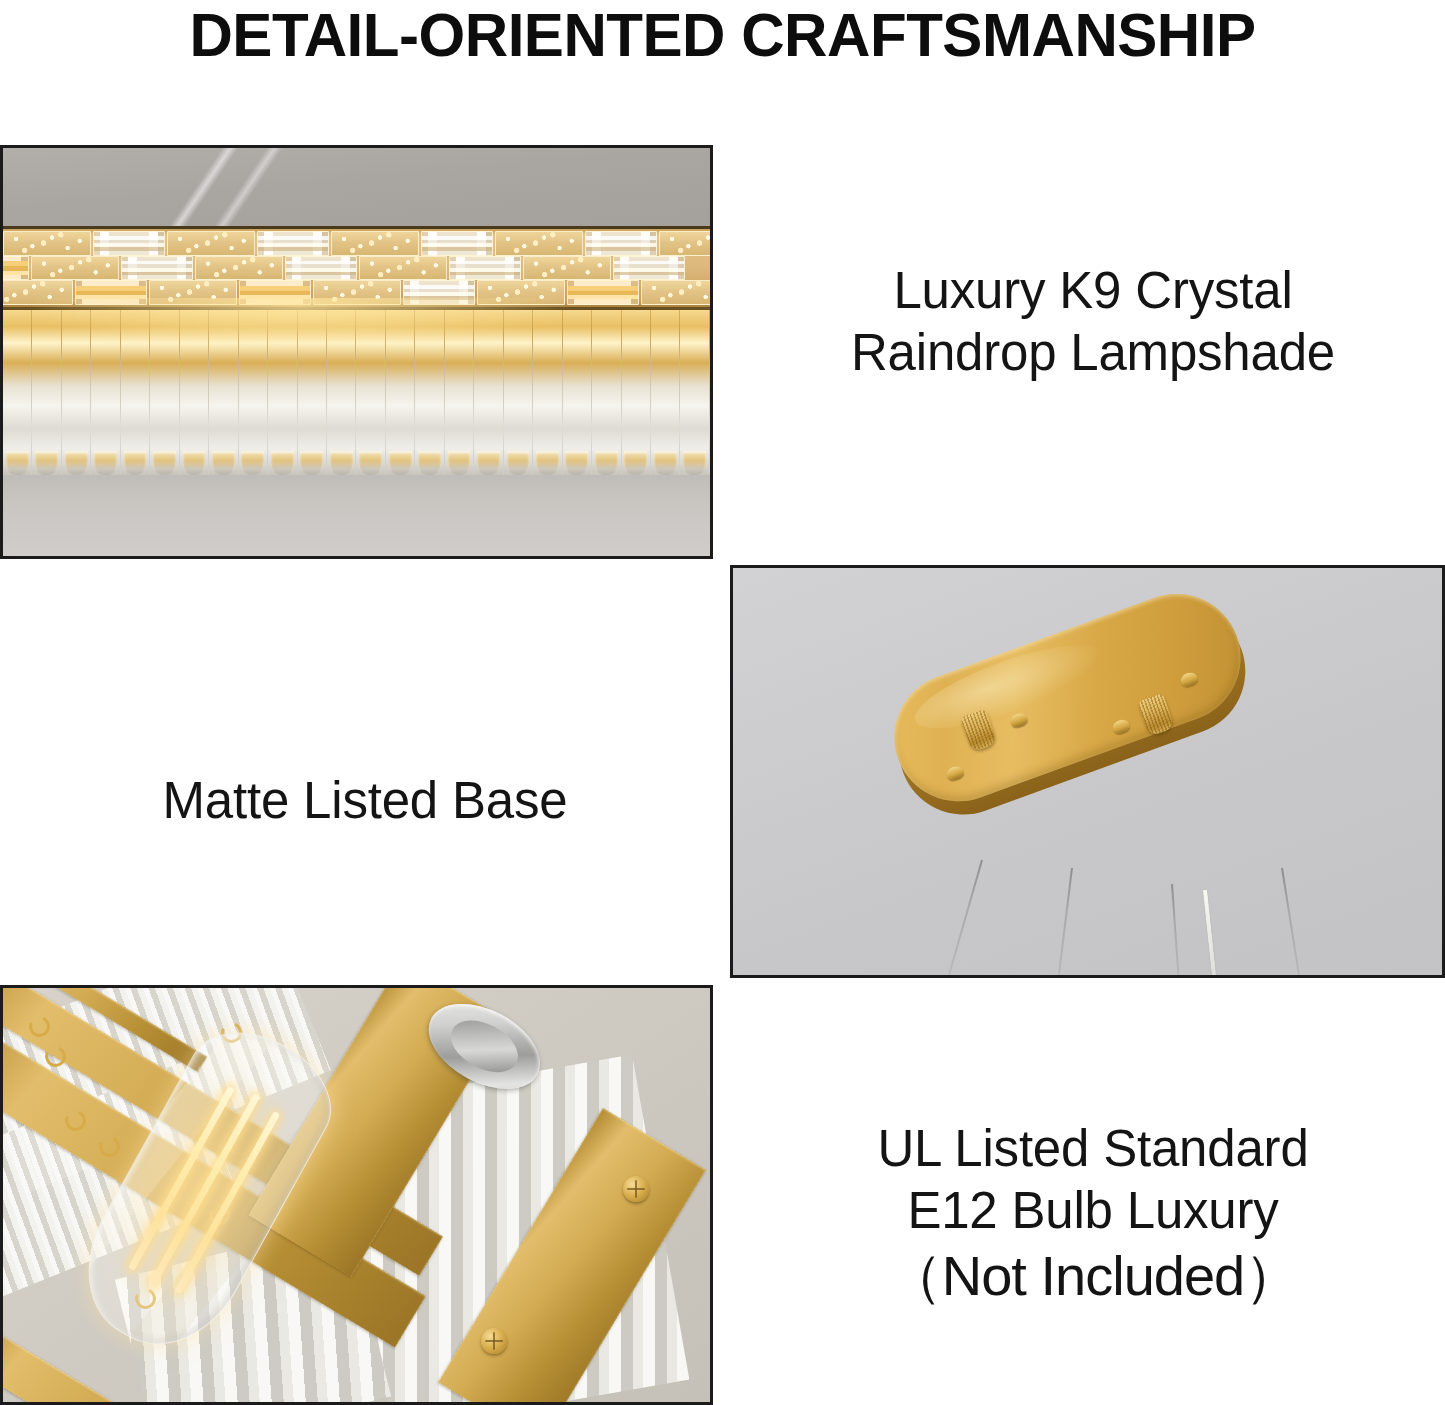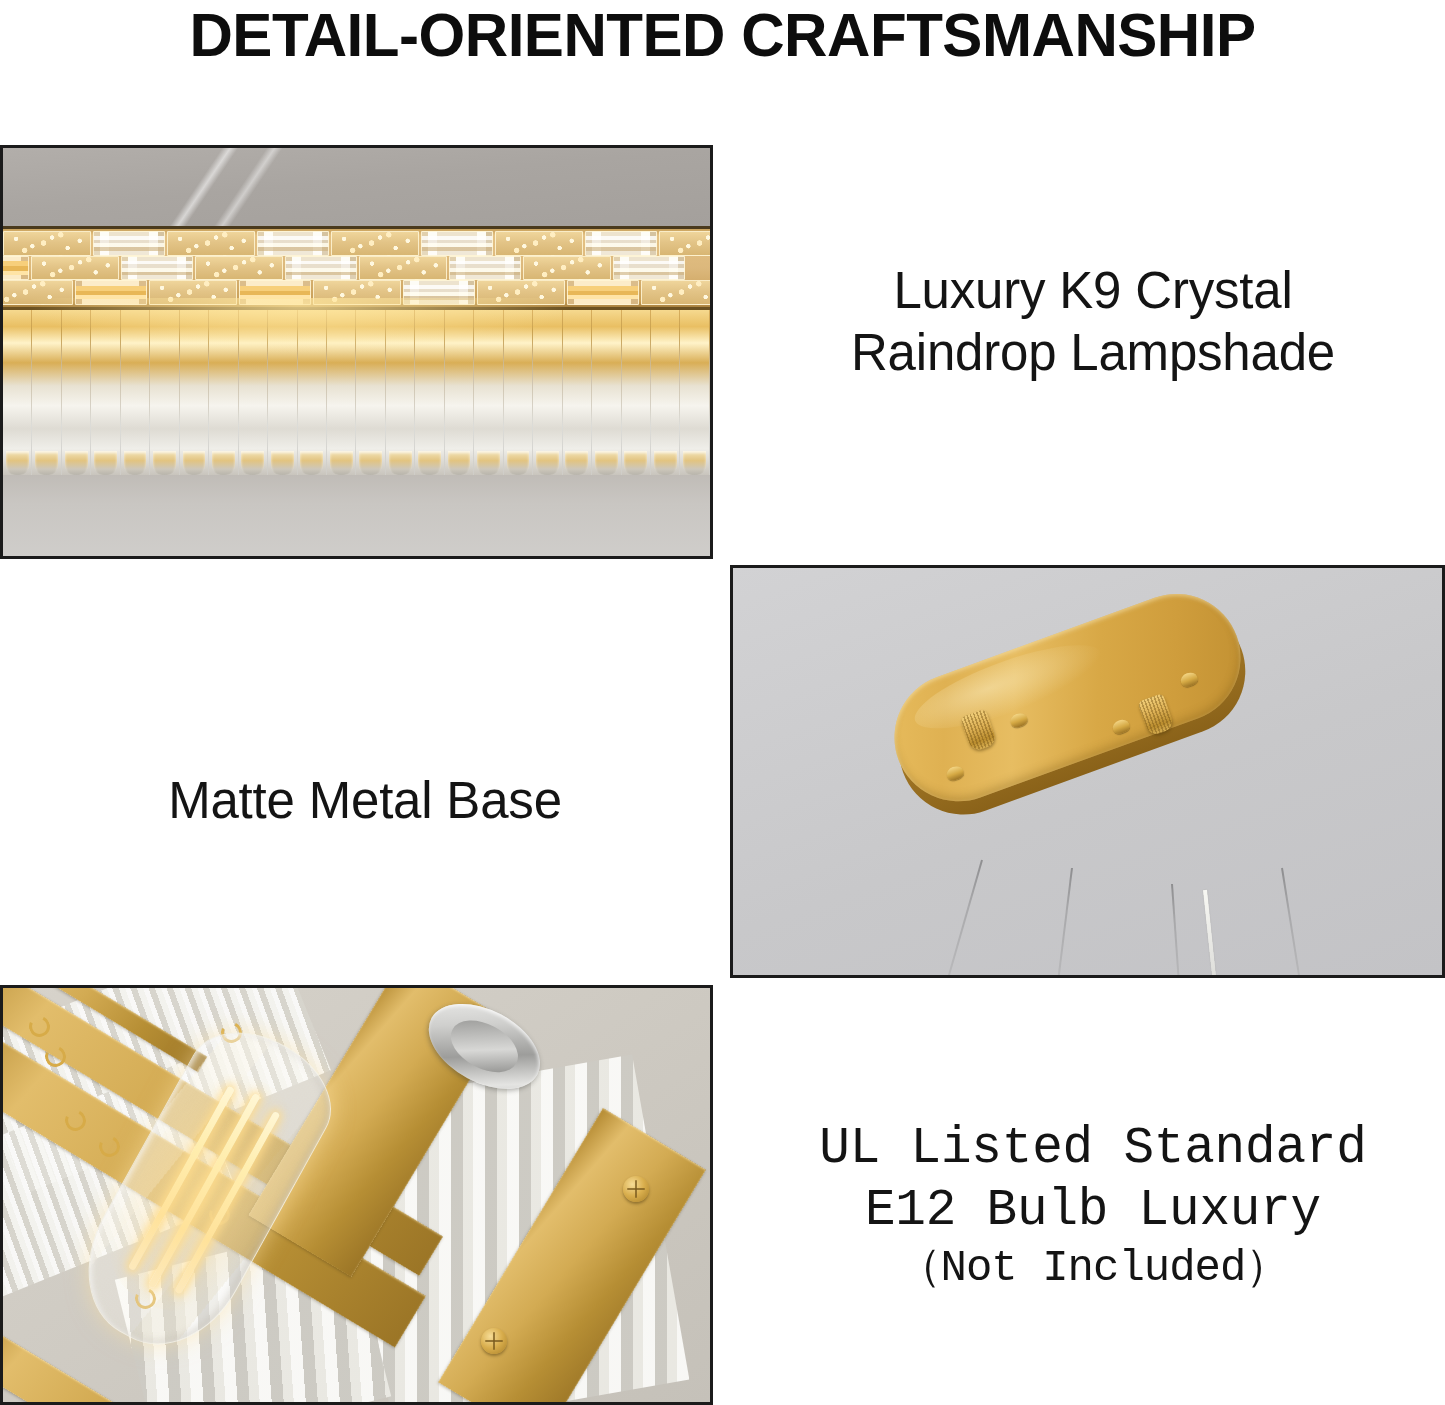--- a/index.html
+++ b/index.html
@@ -360,23 +360,23 @@
     position: absolute;
     text-align: center;
     font-size: 51px;
     line-height: 1.22;
     font-weight: normal;
     color: #141414;
     letter-spacing: -0.2px;
   }
   #cap-crystal { left: 748px; top: 260px; width: 690px; }
   #cap-base    { left: 20px;  top: 708px; width: 690px; }
-  #cap-socket  { left: 748px; top: 1118px; width: 690px; font-family: Liberation Mono, monospace; }
+  #cap-socket  { left: 748px; top: 1118px; width: 690px; }
   .caption .sub {
-    font-size: 44px;
+    font-size: 56px;
     display: block;
     letter-spacing: -1px;
   }
 </style>
 </head>
 <body>
 
 <div class="headline">DETAIL-ORIENTED CRAFTSMANSHIP</div>
 
 <div class="photo" id="panel-crystal">
@@ -468,21 +468,21 @@
 
   <span class="cable" style="left:248px; top:292px; height:120px; transform: rotate(16deg);"></span>
   <span class="cable" style="left:338px; top:300px; height:112px; transform: rotate(7deg);"></span>
   <span class="cable" style="left:438px; top:316px; height:98px;  transform: rotate(-4deg);"></span>
   <span class="cable clear" style="left:470px; top:322px; height:92px; transform: rotate(-6deg);"></span>
   <span class="cable" style="left:548px; top:300px; height:114px; transform: rotate(-9deg);"></span>
 </div>
 
 <div class="caption" id="cap-base">
   <br>
-  <span>Matte Metal Base</span>
+  <span>Matte Listed Base</span>
 </div>
 
 <div class="photo" id="panel-bulb">
   <div class="bulb-bg">
 
     <div class="crystalpanel" style="left:-20px; top:-10px; width:330px; height:160px; transform: rotate(-22deg);"></div>
     <div class="crystalpanel" style="left:-60px; top:120px; width:280px; height:150px; transform: rotate(-22deg);"></div>
     <div class="crystal-rods-bg" style="left:360px; top:90px; width:300px; height:330px; transform: rotate(-10deg);"></div>
     <div class="crystal-rods-bg" style="left:130px; top:260px; width:240px; height:180px; transform: rotate(-14deg);"></div>
 

